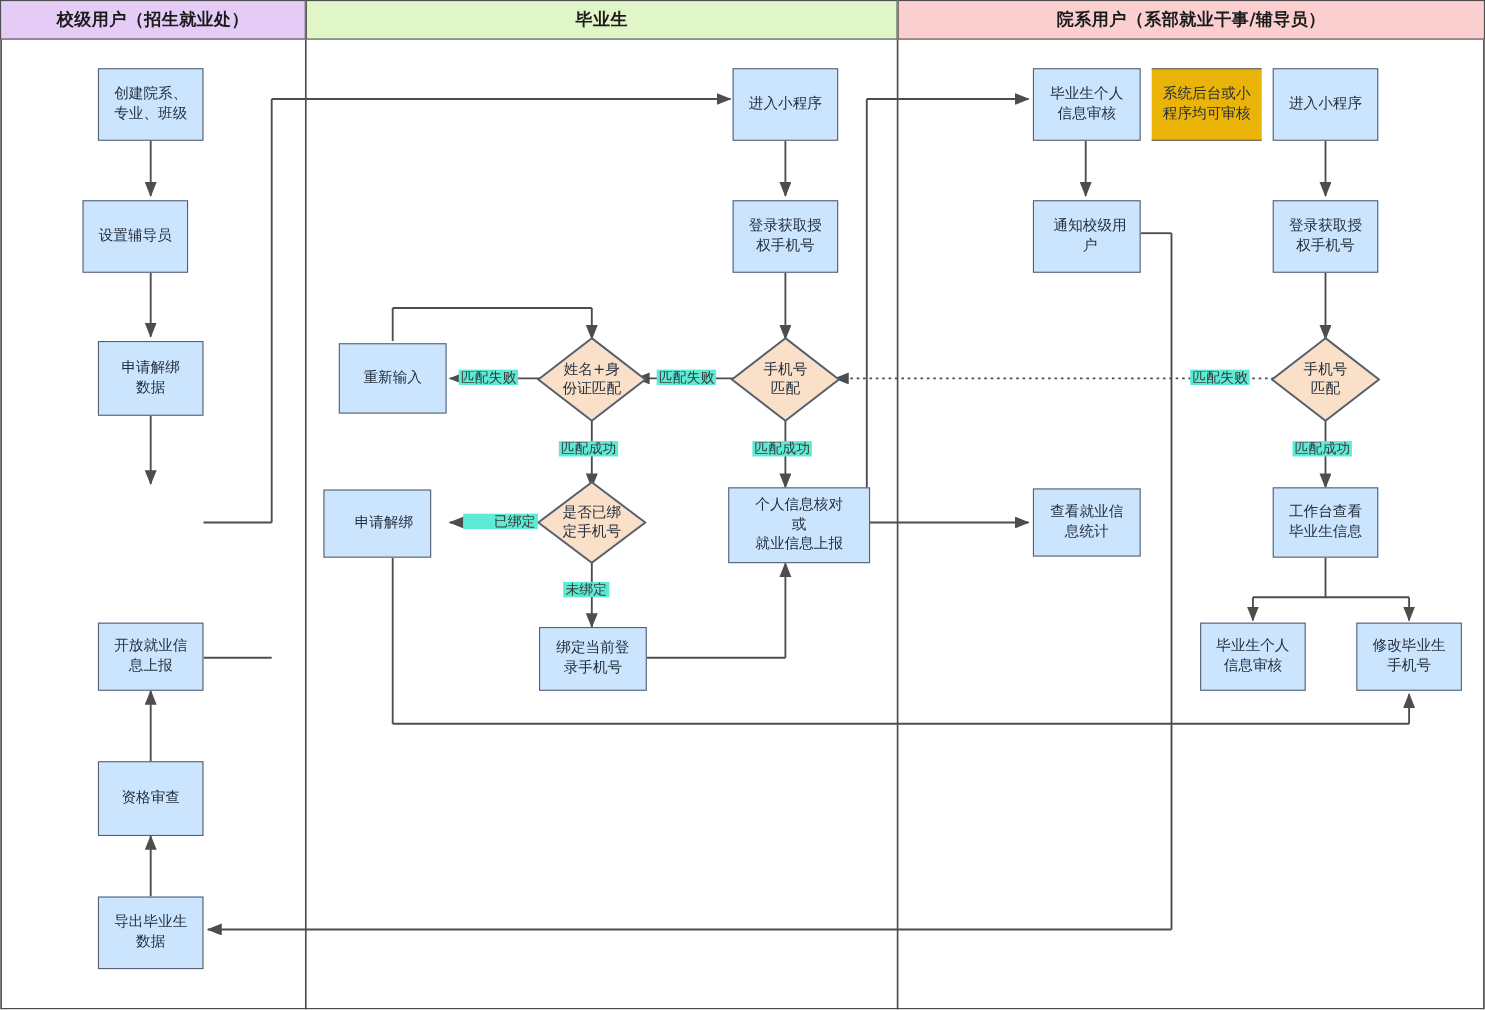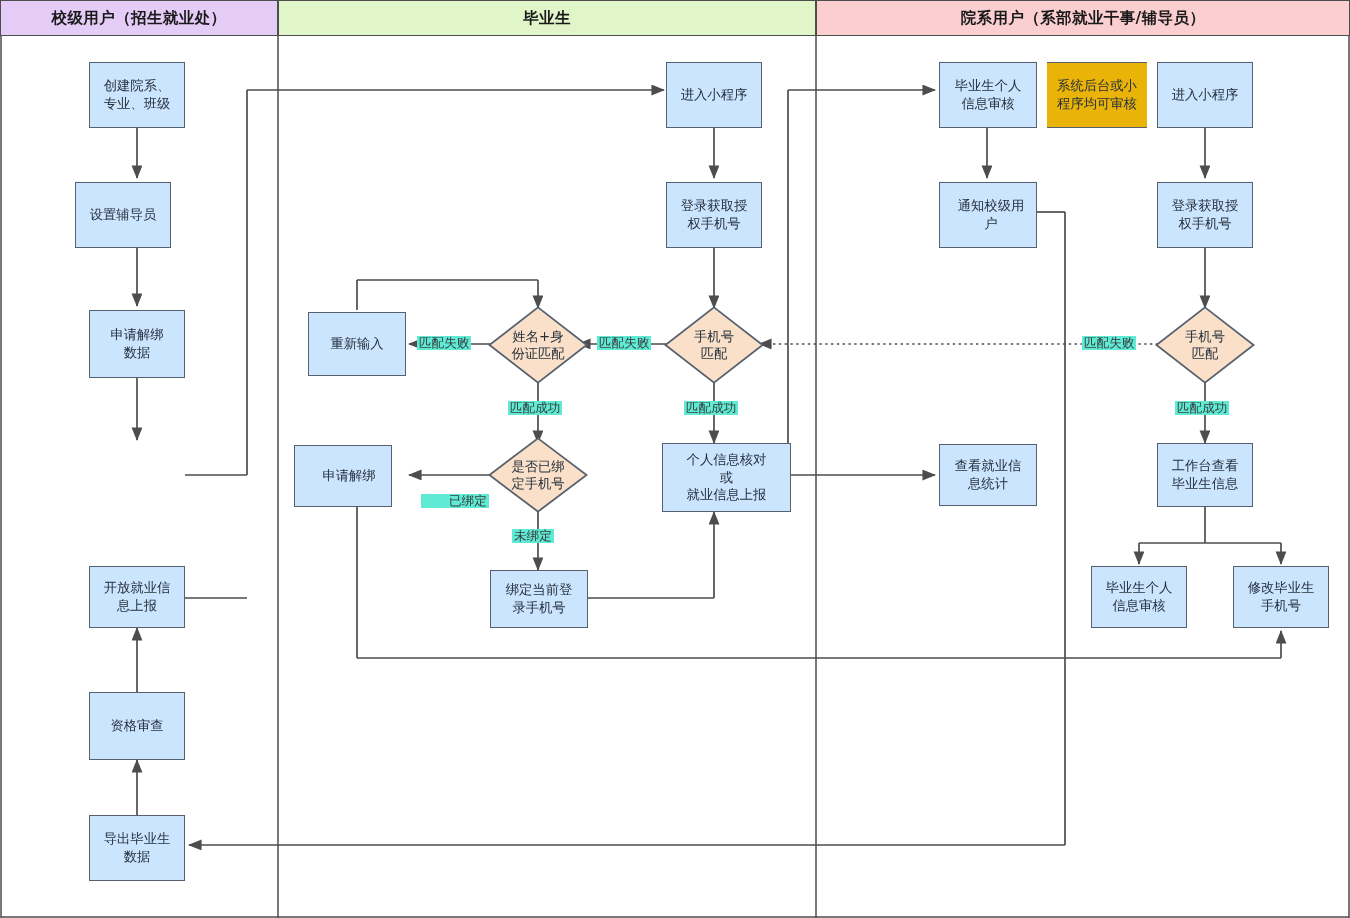--- a/index.html
+++ b/index.html
@@ -291,17 +291,17 @@
   <div class="elabel" style="left:597px; top:336px;">匹配失败</div>
 
   <div class="elabel" style="left:1082px; top:336px;">匹配失败</div>
 
   <div class="elabel" style="left:508px; top:401px;">匹配成功</div>
 
   <div class="elabel" style="left:684px; top:401px;">匹配成功</div>
 
   <div class="elabel" style="left:1175px; top:401px;">匹配成功</div>
 
-  <div class="elabel" style="left:421px; top:494px;padding-left:28px;">已绑定</div>
+  <div class="elabel" style="left:421px; top:467px;padding-left:28px;">已绑定</div>
 
   <div class="elabel" style="left:512px; top:529px;">未绑定</div>
 
 </div>
 
 </body></html>

